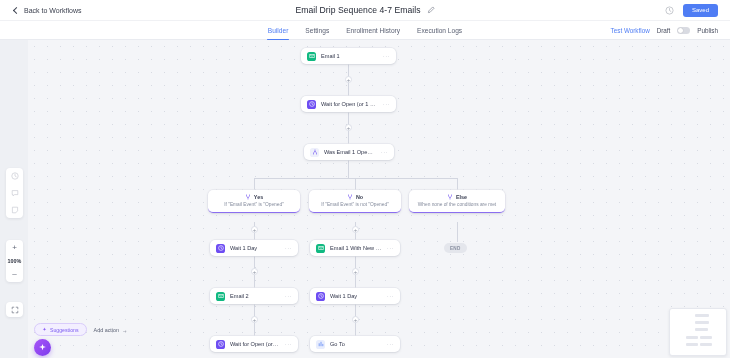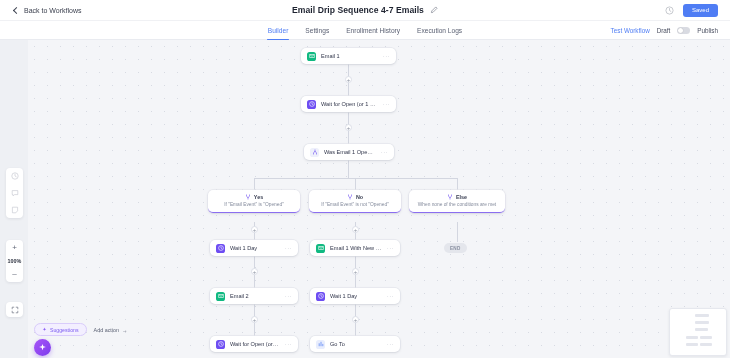--- a/index.html
+++ b/index.html
@@ -36,21 +36,21 @@
     transform: rotate(45deg);
     margin-right: 1px;
   }
   .title-wrap {
     position: absolute; left: 0; right: 0;
     display: flex; align-items: center; justify-content: center;
     gap: 6px;
     pointer-events: none;
   }
   .wf-title {
-    font-size: 8.6px; color: #1e2330; font-weight: 700;
+    font-size: 8.6px; color: #1e2330; font-weight: 400;
     letter-spacing: .05px;
   }
   .pencil {
     width: 8px; height: 8px; pointer-events: auto; cursor: pointer;
   }
   .topbar-right {
     margin-left: auto; display: flex; align-items: center;
     gap: 9px; margin-right: 12px;
   }
   .hist-icon { width: 9px; height: 9px; cursor: pointer; opacity: .55; }

